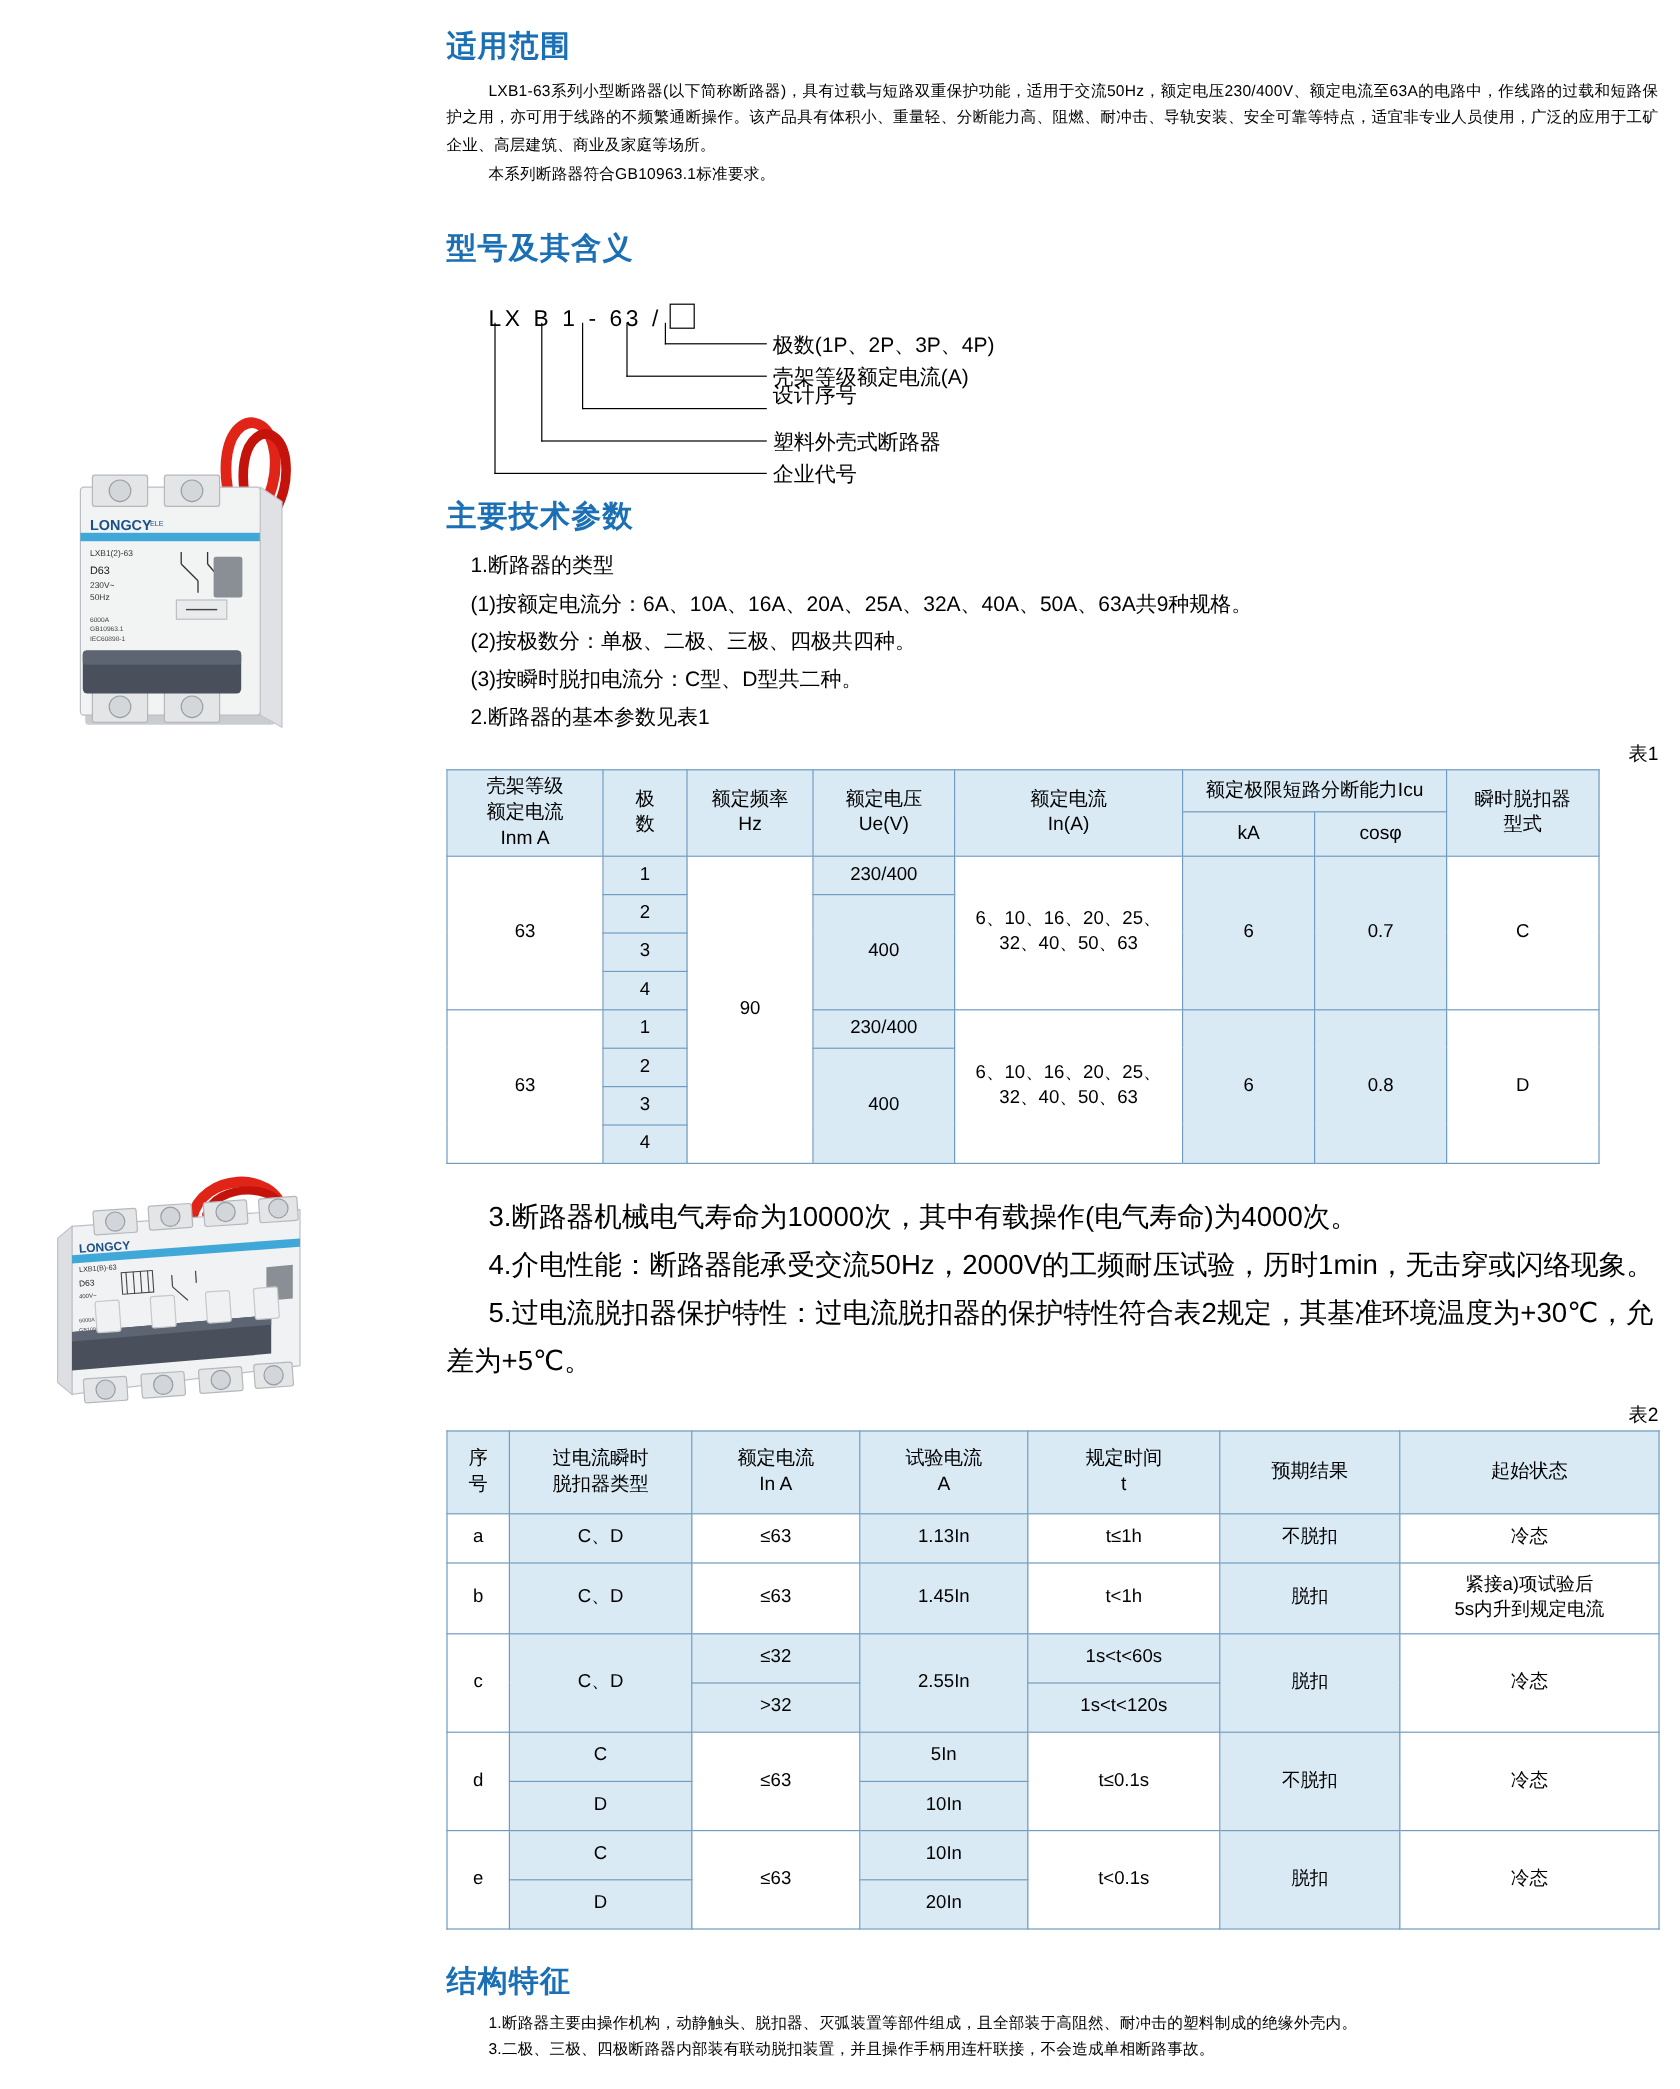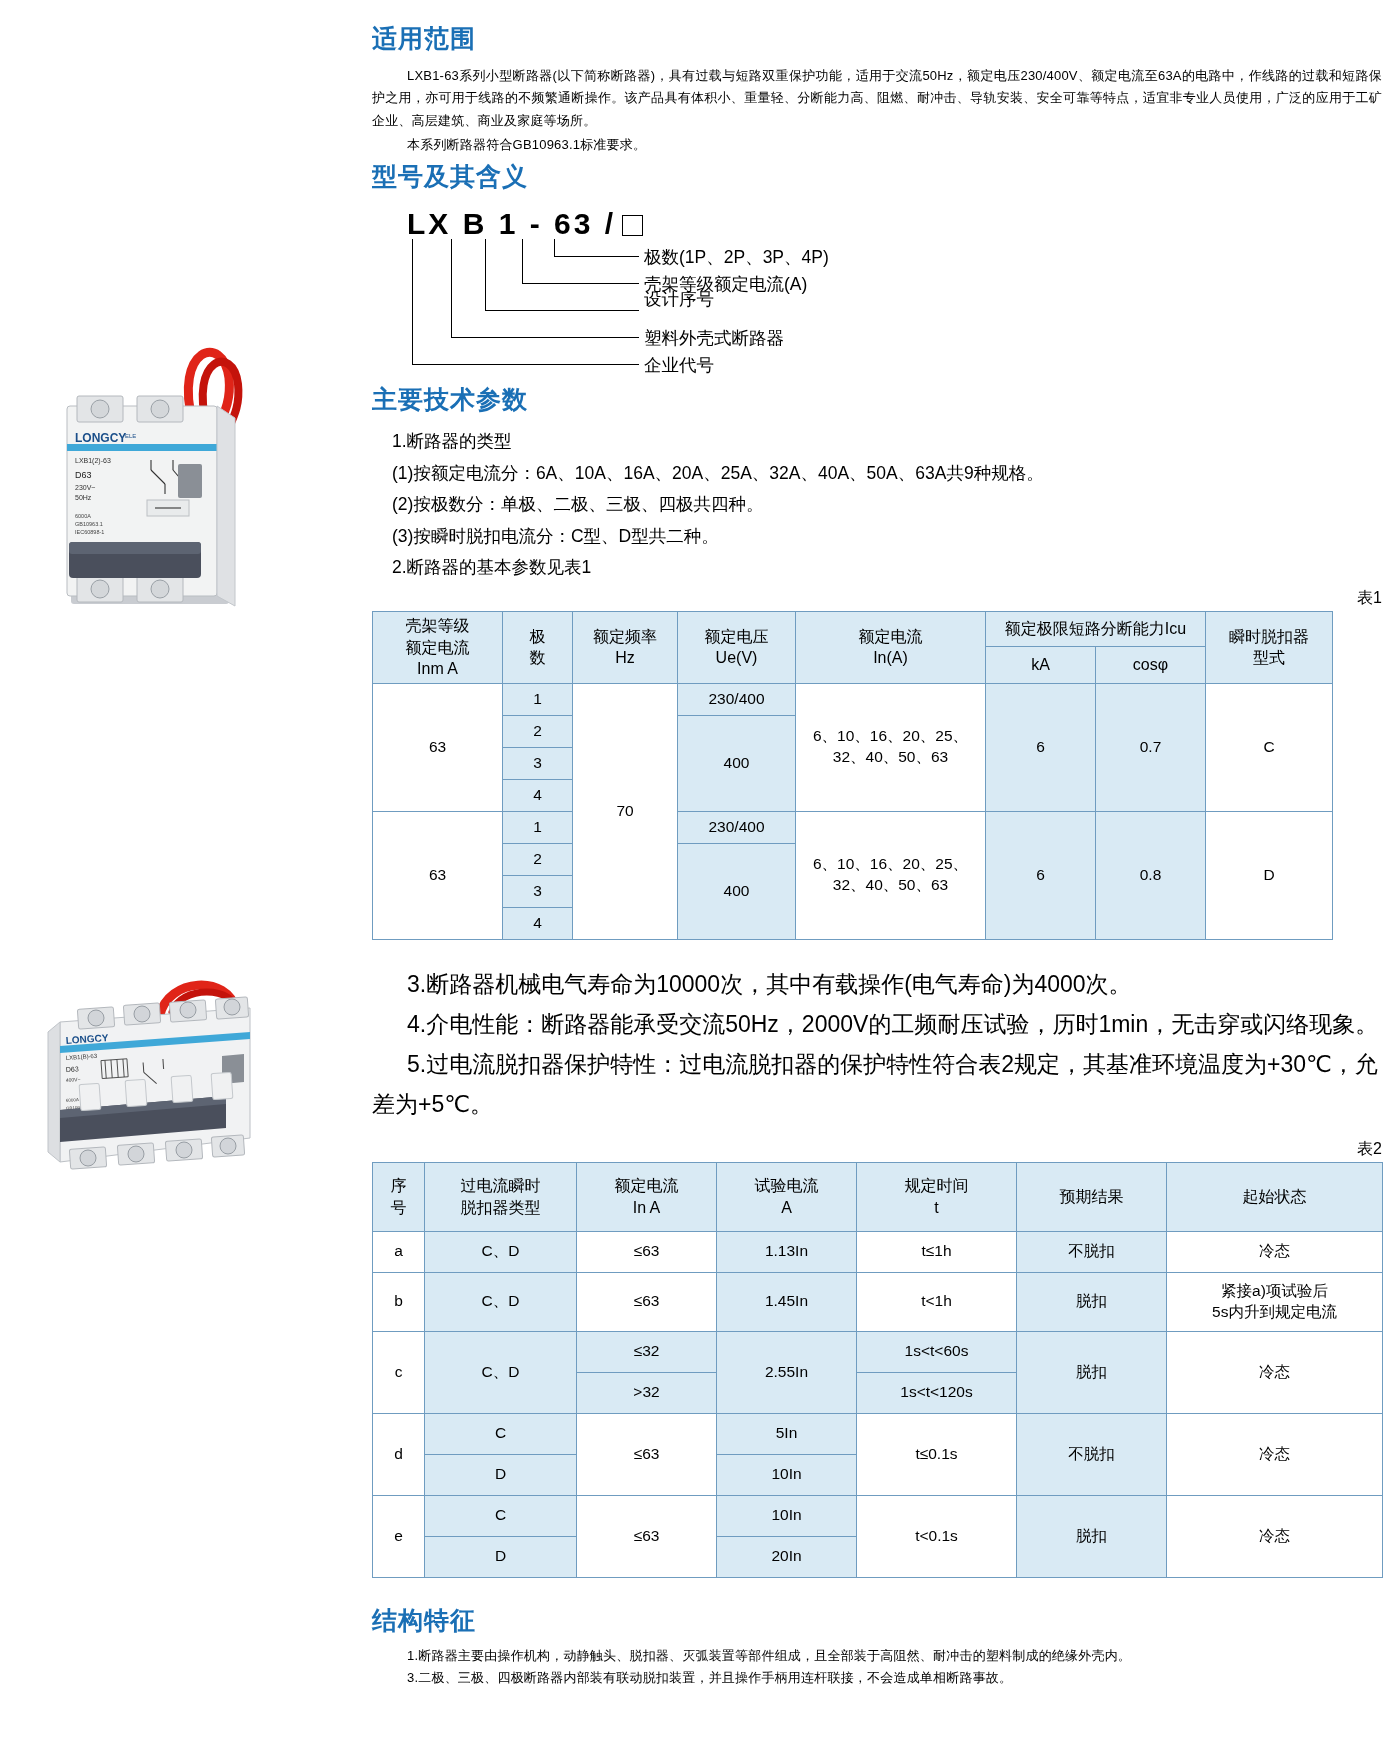--- a/index.html
+++ b/index.html
@@ -51,24 +51,24 @@
 
   
   .model-wrap {
     position: relative;
     height: 190px;
     margin-top: 14px;
   }
   .model-code {
     position: absolute;
     left: 35px;
-    top: 0;
-    font-size: 30px;
+    top: 16px;
+    font-size: 19px;
     letter-spacing: 3px;
-    font-weight: 700;
+    font-weight: 400;
   }
   .model-code .sq {
     display: inline-block;
     width: 19px;
     height: 19px;
     border: 1.4px solid #000;
     vertical-align: -2px;
     margin-left: 6px;
   }
   .leader {
@@ -261,21 +261,21 @@
       </g>
     </svg>
   </div>
 
   <div class="content">
 
     <h2 class="section-title" style="margin-top:22px">适用范围</h2>
     <p class="para indent" style="margin-top:10px">LXB1-63系列小型断路器(以下简称断路器)，具有过载与短路双重保护功能，适用于交流50Hz，额定电压230/400V、额定电流至63A的电路中，作线路的过载和短路保护之用，亦可用于线路的不频繁通断操作。该产品具有体积小、重量轻、分断能力高、阻燃、耐冲击、导轨安装、安全可靠等特点，适宜非专业人员使用，广泛的应用于工矿企业、高层建筑、商业及家庭等场所。</p>
     <p class="para indent" style="margin-top:2px">本系列断路器符合GB10963.1标准要求。</p>
 
-    <h2 class="section-title" style="margin-top:4px">型号及其含义</h2>
+    <h2 class="section-title" style="margin-top:34px">型号及其含义</h2>
 
     <div class="model-wrap">
       <div class="model-code">
         <span>LX B 1 - 63 /</span><span class="sq"></span>
       </div>
 
       <div class="leader" style="left:182px;  top:32px;  width:84px;  height:17px;"></div>
       <div class="leader" style="left:150px;  top:32px;  width:116px; height:44px;"></div>
       <div class="leader" style="left:113px;  top:32px;  width:153px; height:71px;"></div>
       <div class="leader" style="left:79px;   top:32px;  width:187px; height:98px;"></div>
@@ -343,21 +343,21 @@
         <tr>
           <th style="height:28px">kA</th>
           <th style="height:28px">cosφ</th>
         </tr>
       </thead>
       <tbody>
 
         <tr>
           <td rowspan="4">63</td>
           <td class="shade pole">1</td>
-          <td rowspan="8">70</td>
+          <td rowspan="8">90</td>
           <td class="shade">230/400</td>
           <td rowspan="4">6、10、16、20、25、32、40、50、63</td>
           <td rowspan="4" class="shade">6</td>
           <td rowspan="4" class="shade">0.7</td>
           <td rowspan="4">C</td>
         </tr>
         <tr>
           <td class="shade pole">2</td>
           <td rowspan="3" class="shade">400</td>
         </tr>

